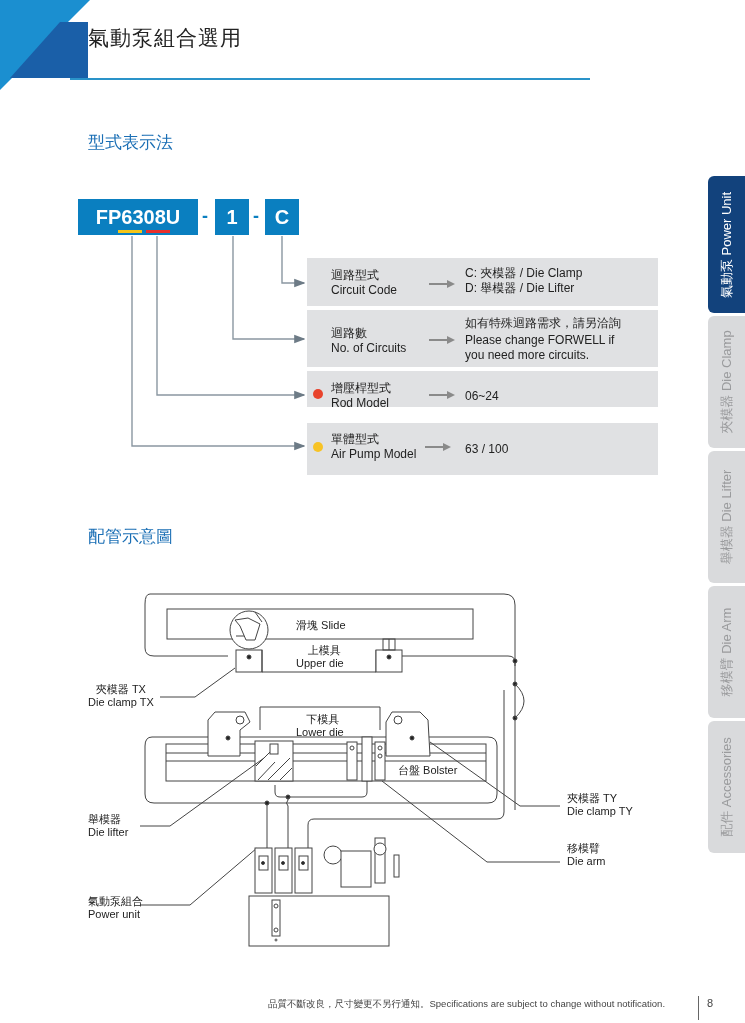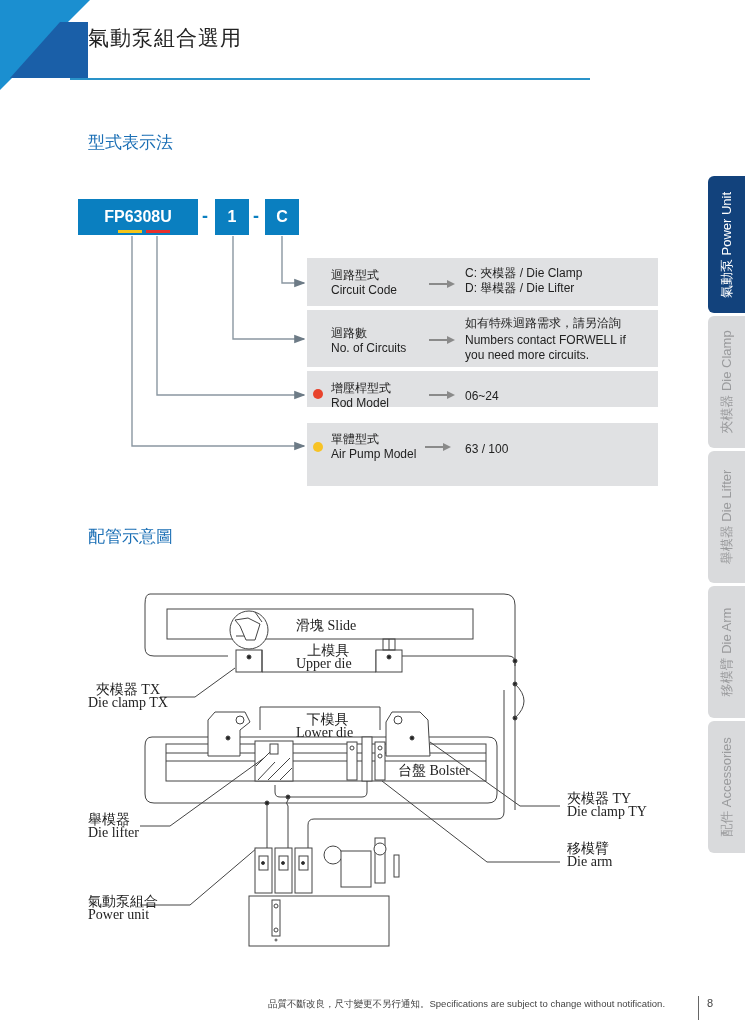--- a/index.html
+++ b/index.html
@@ -5,32 +5,32 @@
   html,body{margin:0;padding:0;background:#fff;}
   body{width:745px;height:1023px;position:relative;overflow:hidden;font-family:"Liberation Sans","DejaVu Sans",sans-serif;color:#222;}
   .corner{position:absolute;left:0;top:0;width:90px;height:90px;}
   .hdr{position:absolute;left:88px;top:26px;}
   .hdr .zh{font-size:21px;line-height:24px;color:#222;letter-spacing:1px;}
   .hdr .en{font-size:22px;line-height:24px;color:#222;}
   .hdr-rule{position:absolute;left:70px;top:78px;width:520px;height:2px;background:#2a93c9;}
   .sec{position:absolute;left:88px;color:#1b6fb5;}
   .sec .zh{font-size:17px;line-height:20px;}
   .sec .en{font-size:18px;line-height:22px;}
-  .code{position:absolute;top:199px;height:36px;background:#0a7fc0;color:#fff;font-weight:bold;font-size:16px;line-height:36px;text-align:center;}
+  .code{position:absolute;top:199px;height:36px;background:#0a7fc0;color:#fff;font-weight:bold;font-size:20px;line-height:36px;text-align:center;}
   .dash{position:absolute;top:206px;color:#0a7fc0;font-size:18px;font-weight:bold;}
   .bar{position:absolute;top:230px;height:3px;}
   .row{position:absolute;left:307px;width:351px;background:#e0e1e3;}
   .row .lbl{position:absolute;left:24px;font-size:12px;line-height:15px;color:#222;}
   .row .arr{position:absolute;left:122px;width:26px;height:8px;}
   .row .val{position:absolute;left:158px;font-size:12px;line-height:15px;color:#222;}
   .dot{position:absolute;left:6px;width:10px;height:10px;border-radius:50%;}
   .tab{position:absolute;left:708px;width:37px;border-radius:6px 0 0 6px;background:#d9dadc;color:#9a9b9d;}
   .tab.active{background:#12427c;color:#fff;}
   .tab span{position:absolute;left:50%;top:50%;transform:translate(-50%,-50%) rotate(-90deg);white-space:nowrap;font-size:13px;}
-  .lab{position:absolute;font-size:14px;line-height:13px;color:#222;font-family:Liberation Serif, serif;}
+  .lab{position:absolute;font-size:11px;line-height:13px;color:#222;}
   .footer{position:absolute;top:998px;left:268px;font-size:9.5px;color:#444;}
   .pg{position:absolute;top:997px;left:707px;font-size:11px;color:#444;}
   .pgline{position:absolute;left:698px;top:996px;width:1px;height:24px;background:#666;}
 </style>
 </head>
 <body>
 
 <svg class="corner" viewBox="0 0 90 90">
   <polygon points="0,0 90,0 0,90" fill="#1b8fd0"></polygon>
   <polygon points="60,22 88,22 88,78 10,78" fill="#1a5fa8"></polygon>
@@ -86,41 +86,41 @@
   <div class="lbl" style="top:16px;">
       <div>迴路數</div>
       <div>No. of Circuits</div>
     </div>
   <svg class="arr" style="top:26px;">
       <line x1="0" y1="4" x2="20" y2="4" stroke="#8a8a8a" stroke-width="2"></line>
       <path d="M18,0 L26,4 L18,8Z" fill="#8a8a8a"></path>
     </svg>
   <div class="val" style="top:6px;">
       <div style="margin-bottom:2px;">如有特殊迴路需求，請另洽詢</div>
-      <div>Numbers contact FORWELL if</div>
+      <div>Please change FORWELL if</div>
       <div>you need more circuits.</div>
     </div>
 </div>
 
 <div class="row" style="top:371px;height:36px;">
   <div class="dot" style="top:18px;background:#e8432c;"></div>
   <div class="lbl" style="top:10px;">
       <div>增壓桿型式</div>
       <div>Rod Model</div>
     </div>
   <svg class="arr" style="top:20px;">
       <line x1="0" y1="4" x2="20" y2="4" stroke="#8a8a8a" stroke-width="2"></line>
       <path d="M18,0 L26,4 L18,8Z" fill="#8a8a8a"></path>
     </svg>
   <div class="val" style="top:18px;">
       <div>06~24</div>
     </div>
 </div>
 
-<div class="row" style="top:423px;height:63px;">
+<div class="row" style="top:423px;height:52px;">
   <div class="dot" style="top:19px;background:#f7c325;"></div>
   <div class="lbl" style="top:9px;">
       <div>單體型式</div>
       <div>Air Pump Model</div>
     </div>
   <svg class="arr" style="top:20px;left:118px;">
       <line x1="0" y1="4" x2="20" y2="4" stroke="#8a8a8a" stroke-width="2"></line>
       <path d="M18,0 L26,4 L18,8Z" fill="#8a8a8a"></path>
     </svg>
   <div class="val" style="top:19px;">

